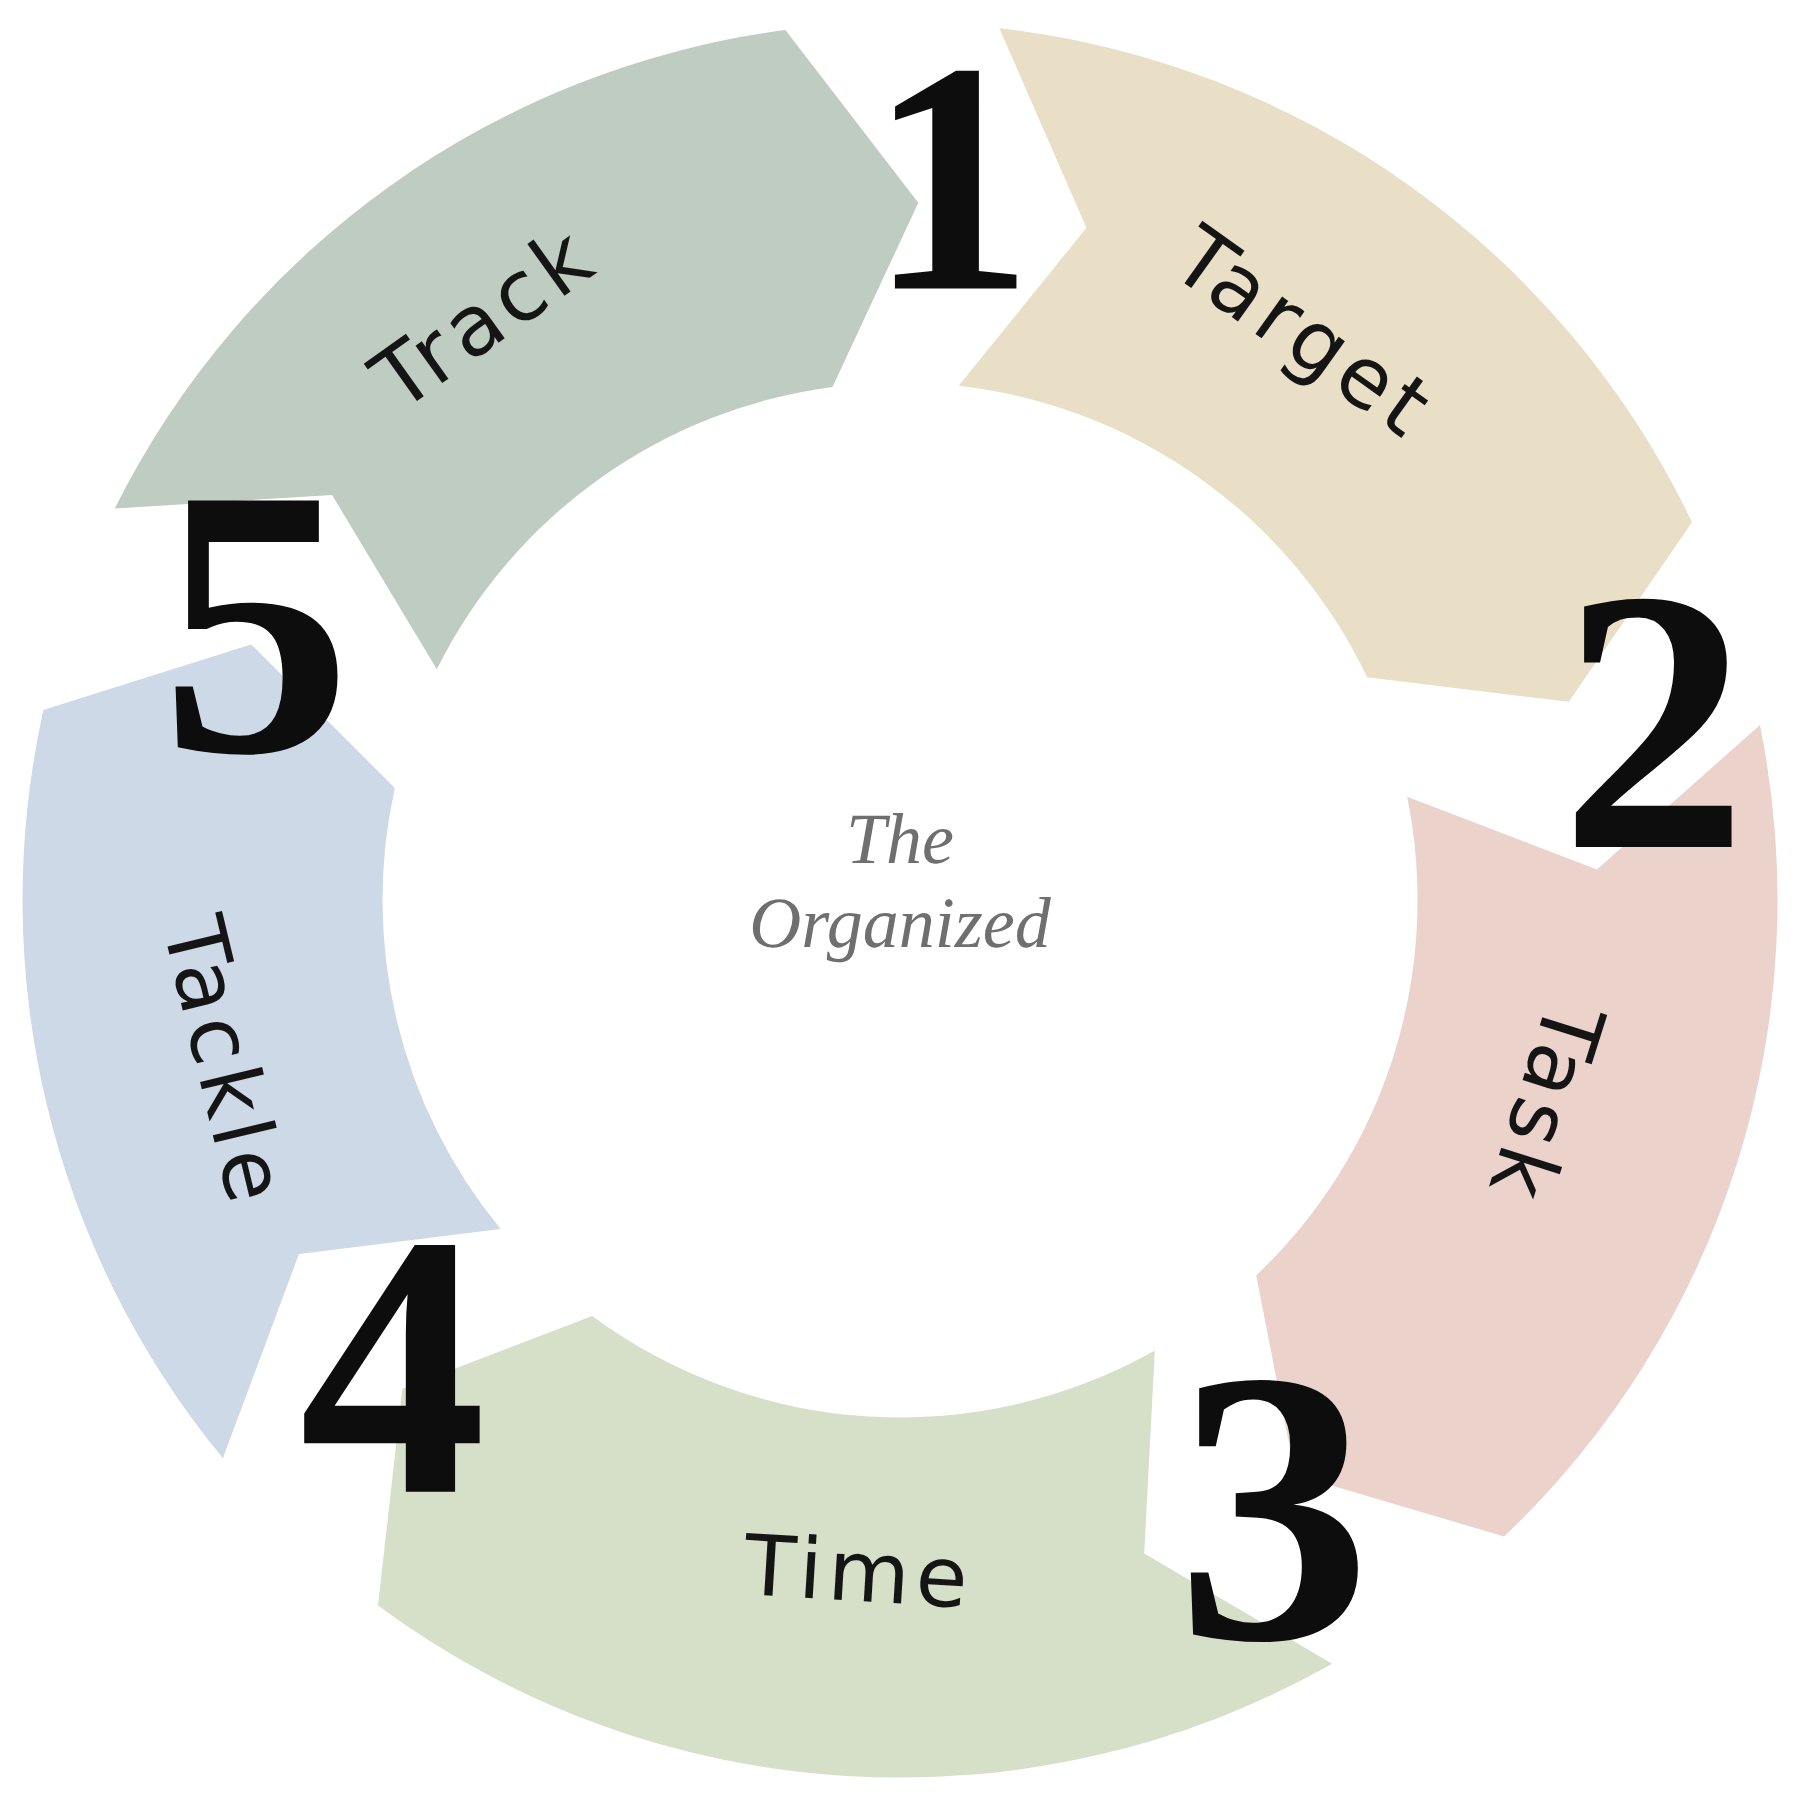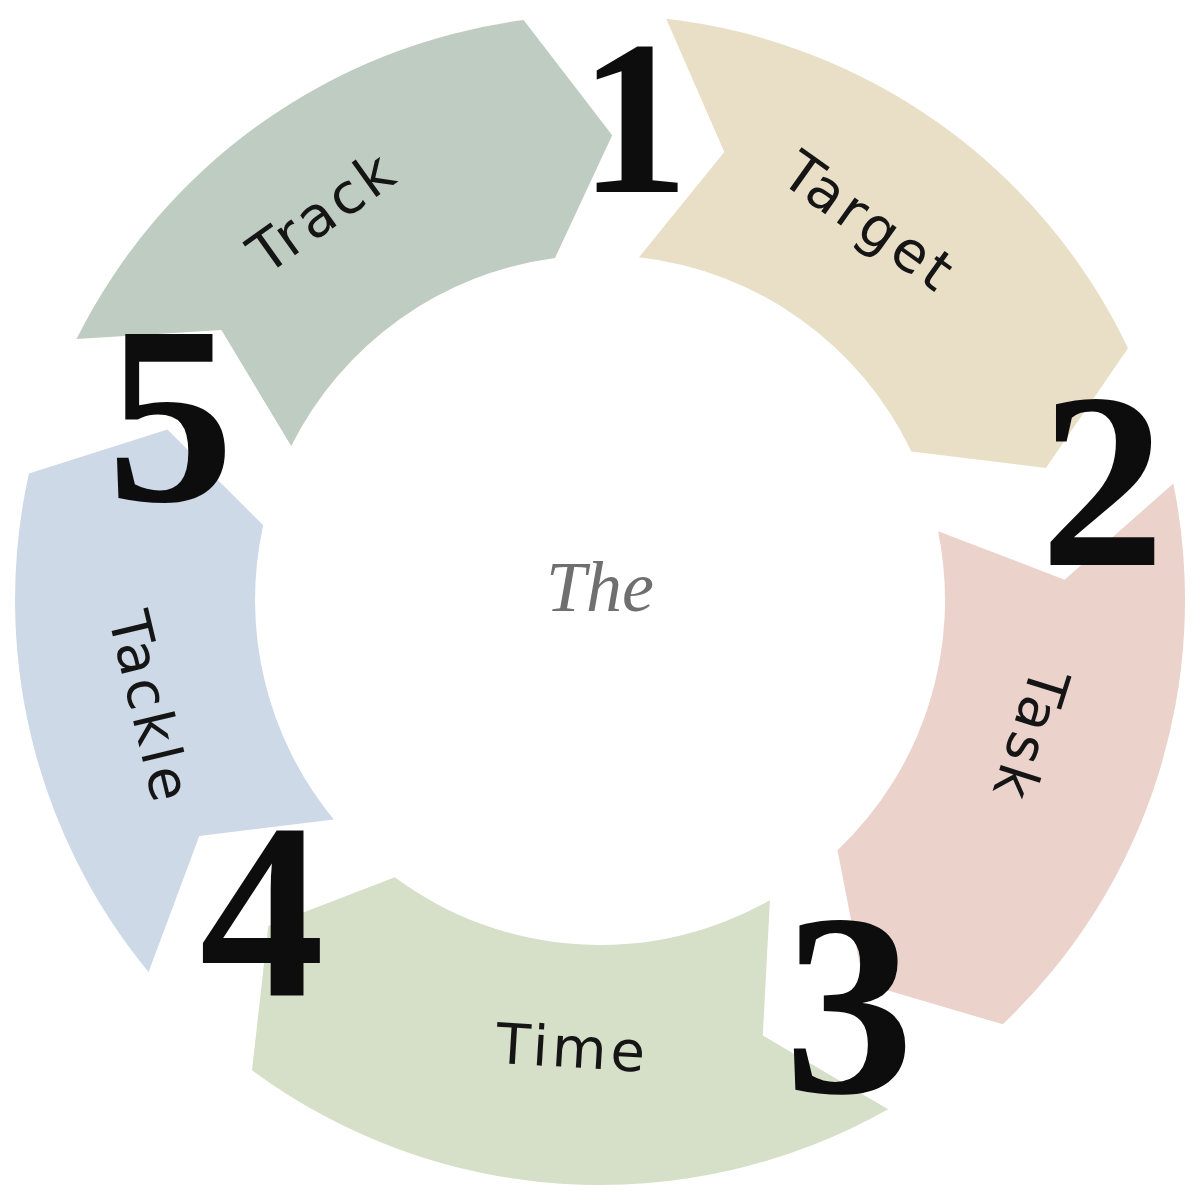--- a/index.html
+++ b/index.html
@@ -21,21 +21,21 @@
   }
   .center-text {
     position: absolute;
     left: 600px;
     top: 588px;
     transform: translate(-50%, -50%);
     width: 700px;
     text-align: center;
     font-family: "Liberation Serif", serif;
     font-style: italic;
-    font-size: 72px;
+    font-size: 48px;
     line-height: 1.16;
   }
 </style>
 </head>
 <body style="background: rgb(255, 255, 255);">
 
 <div class="stage" style="background: rgb(255, 255, 255);">
   <svg id="ring-svg" width="1200" height="1200" viewBox="0 0 1200 1200">
       <path d="M 666.2 18.8 A 585 585 0 0 1 1128.0 348.2 L 1045.9 467.9 L 911.4 451.5 A 345 345 0 0 0 639.1 257.2 L 724.3 151.9 Z" fill="#e9dfc6"></path>
       <path d="M 1173.3 483.4 A 585 585 0 0 1 1002.7 1024.3 L 863.4 983.2 L 837.5 850.3 A 345 345 0 0 0 938.1 531.2 L 1064.6 579.7 Z" fill="#ebd3cc"></path>
@@ -48,14 +48,15 @@
       <text x="1031.1" y="735.9" dy="0.36em" text-anchor="middle" font-size="56" letter-spacing="4" fill="#151515" transform="rotate(107.5 1031.1 735.9)" class="seg-label">Task</text>
       <text x="849.1" y="998.6" dy="0.36em" text-anchor="middle" font-size="260" fill="#0d0d0d" class="seg-num">3</text>
       <text x="572.7" y="1047.2" dy="0.36em" text-anchor="middle" font-size="56" letter-spacing="4" fill="#151515" transform="rotate(3.5 572.7 1047.2)" class="seg-label">Time</text>
       <text x="261.9" y="904.5" dy="0.36em" text-anchor="middle" font-size="250" fill="#0d0d0d" class="seg-num">4</text>
       <text x="150.8" y="707.9" dy="0.36em" text-anchor="middle" font-size="56" letter-spacing="4" fill="#151515" transform="rotate(76.5 150.8 707.9)" class="seg-label">Tackle</text>
       <text x="170.6" y="408.8" dy="0.36em" text-anchor="middle" font-size="255" fill="#0d0d0d" class="seg-num">5</text>
       <text x="322.4" y="210.9" dy="0.36em" text-anchor="middle" font-size="56" letter-spacing="4" fill="#151515" transform="rotate(-35.5 322.4 210.9)" class="seg-label">Track</text>
     </svg>
   <div class="center-text" style="color: rgb(111, 111, 111);">
     <div>The</div>
+    <div>Organized</div>
   </div>
 </div>
 
 </body></html>

